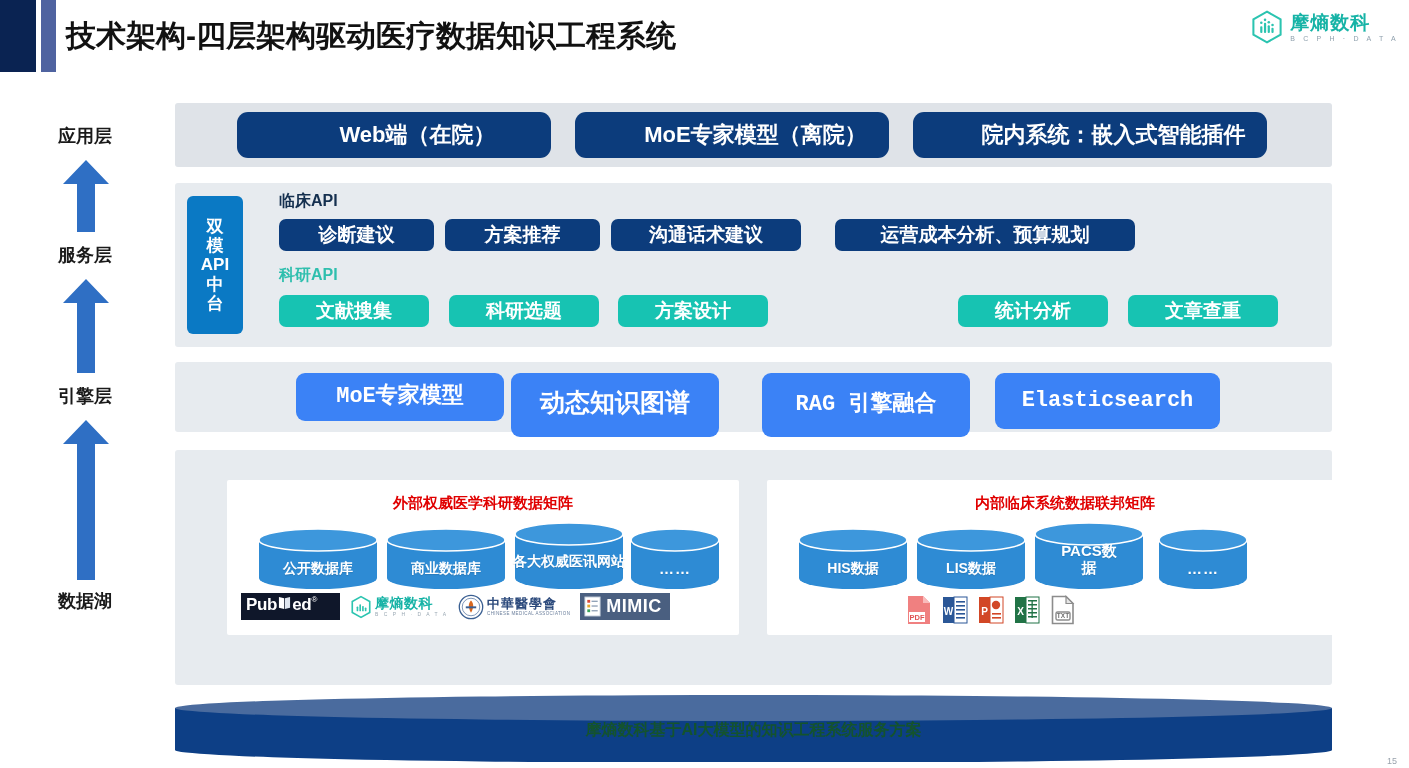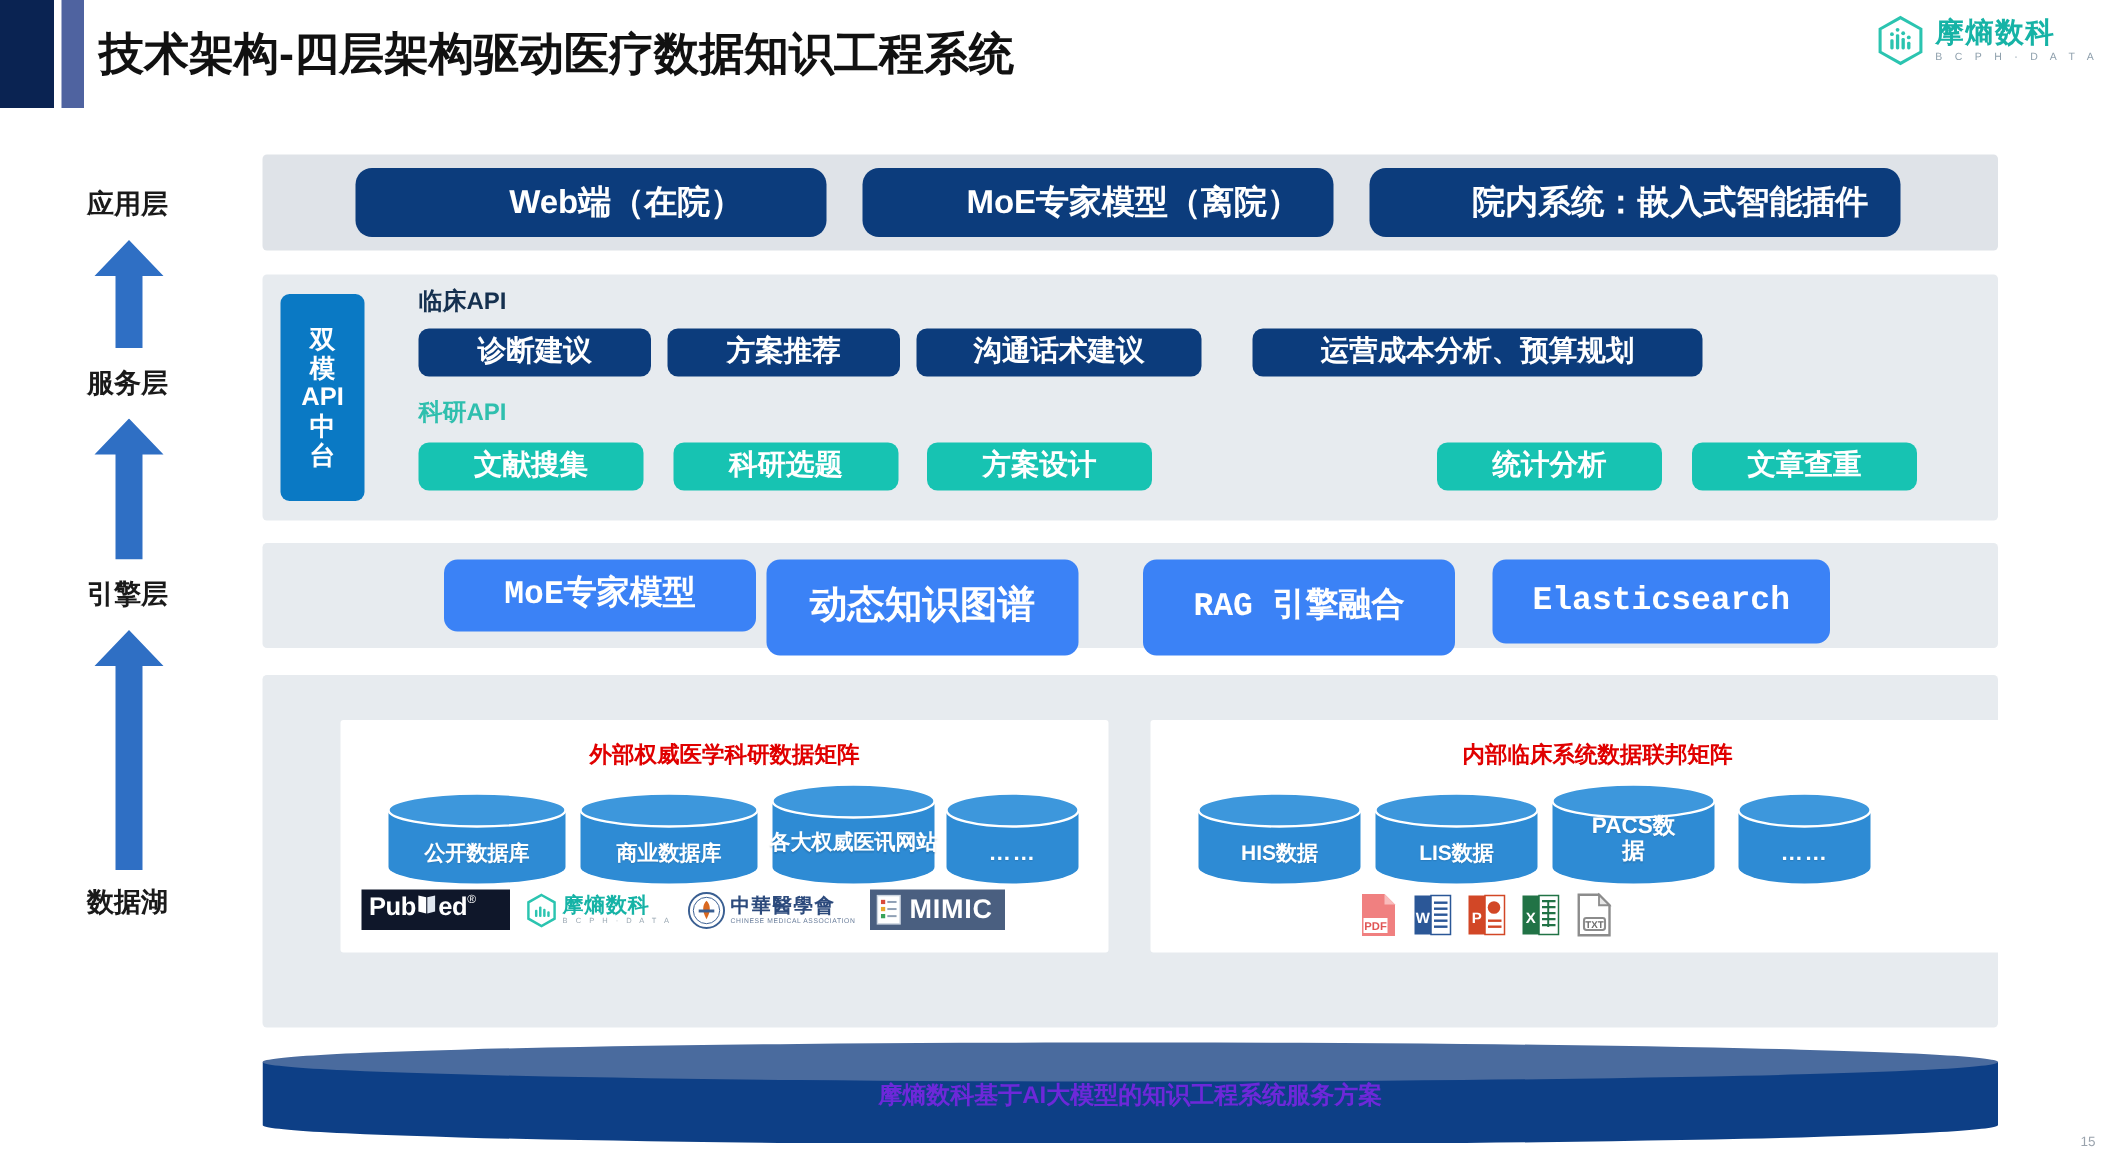--- a/index.html
+++ b/index.html
@@ -99,21 +99,21 @@
     height:27px; padding:0 8px 0 4px;
   }
   .mimic-txt { font-size:18px; font-weight:bold; letter-spacing:.5px; }
 
   .fileico { width:26px; height:30px; }
 
   
   .platform { position:absolute; }
   .platform-txt {
     position:absolute; width:100%; text-align:center;
-    color:#6d28d9; font-weight:bold; font-size:16px; white-space:nowrap;
+    color:#14532d; font-weight:bold; font-size:16px; white-space:nowrap;
   }
   .pagenum { position:absolute; right:12px; bottom:2px; font-size:9px; color:#9aa3ad; }
 </style>
 </head>
 <body>
 
 <div id="slide">
 
   <div class="hdr-bar-navy"></div>
   <div class="hdr-bar-slate"></div>

